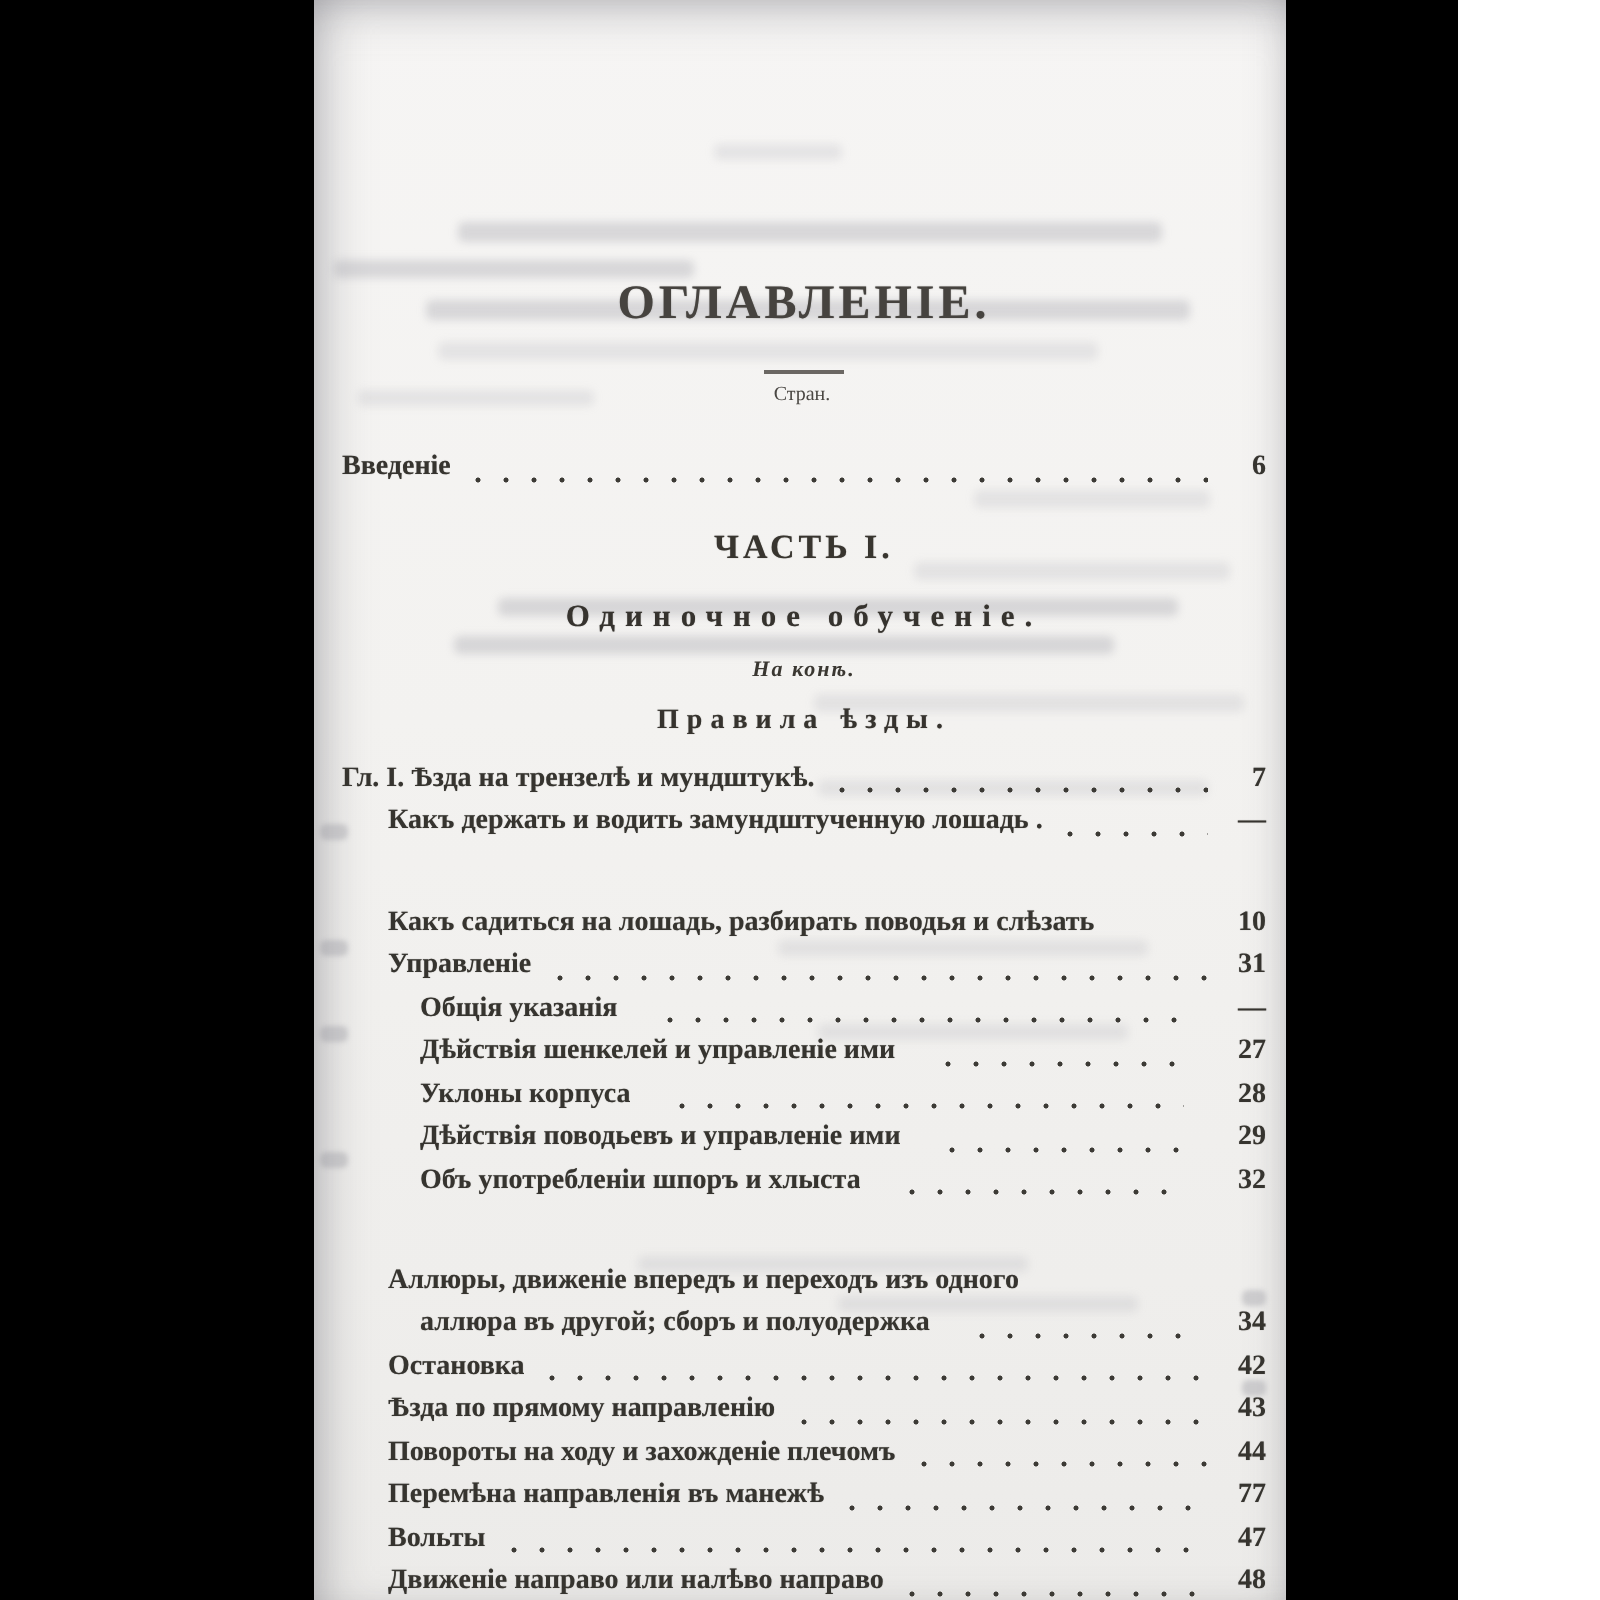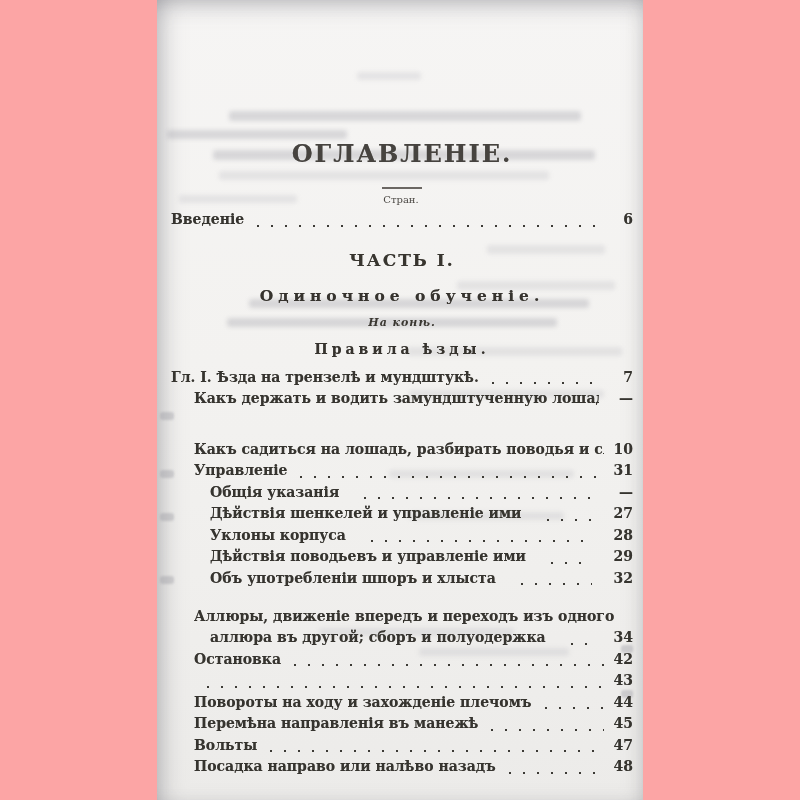--- a/index.html
+++ b/index.html
@@ -1,20 +1,20 @@
 <!DOCTYPE html>
 <html><head>
 <meta charset="utf-8">
 <style>
   html,body{margin:0;padding:0;}
   body{
     width:800px;height:800px;overflow:hidden;background:#ffffff;
     font-family:"DejaVu Serif", serif;
   }
-  .stage{position:relative;width:800px;height:800px;background:#fca5a5;}
+  .stage{position:relative;width:729px;height:800px;background:#000000;font-family:Liberation Serif, serif;}
   
   .scan{
     position:absolute;left:157px;top:0;width:486px;height:800px;
     background:linear-gradient(180deg,#f6f5f4 0%,#f3f2f0 45%,#efeeec 80%,#ecebe9 100%);
     box-shadow:
       inset 16px 0 26px -14px rgba(110,110,118,.50),
       inset -12px 0 22px -14px rgba(110,110,118,.38),
       inset 0 18px 26px -16px rgba(110,110,118,.42);
     color:#35332f;
   }
@@ -53,22 +53,22 @@
     flex:1;min-width:0;height:14px;margin:0 5px;
     background-image:radial-gradient(circle,#3c3a35 1.05px,rgba(0,0,0,0) 1.45px);
     background-size:14px 4px;background-repeat:repeat-x;
     background-position:left 2px bottom 3px;
   }
   .row .page{flex-shrink:0;min-width:24px;text-align:right;}
   .row.no-leader .dots{background-image:none;}
   .row.no-leader .page{min-width:0;margin-top:29px;}
   .indent-1{padding-left:23px;}
   .indent-2{padding-left:39px;gap:12px;}
-  .gap-before{margin-top:9px;}
-  .intro-row{margin-top:4px;}
+  .gap-before{margin-top:21px;}
+  .intro-row{margin-top:20px;}
   .part{
     margin:19px 0 16px 0;text-align:center;font-size:17px;font-weight:bold;
     letter-spacing:2px;color:#38352f;text-shadow:0 0 .5px rgba(56,53,47,.5);
   }
   .section{
     margin:12px 0 0 0;text-align:center;font-size:15.5px;font-weight:bold;
     letter-spacing:5px;color:#36332e;text-shadow:0 0 .5px rgba(54,51,46,.5);
   }
   .subsection{
     margin:11px 0 0 0;text-align:center;font-size:11px;font-weight:bold;
@@ -180,39 +180,40 @@
             <span class="label">аллюра въ другой; сборъ и полуодержка</span>
             <span class="dots"></span>
             <span class="page">34</span>
           </div>
           <div class="row indent-1">
             <span class="label">Остановка</span>
             <span class="dots"></span>
             <span class="page">42</span>
           </div>
           <div class="row indent-1">
+            <span class="label">Ѣзда по прямому направленію</span>
             <span class="dots"></span>
             <span class="page">43</span>
           </div>
           <div class="row indent-1">
             <span class="label">Повороты на ходу и захожденіе плечомъ</span>
             <span class="dots"></span>
             <span class="page">44</span>
           </div>
           <div class="row indent-1">
             <span class="label">Перемѣна направленія въ манежѣ</span>
             <span class="dots"></span>
-            <span class="page">45</span>
+            <span class="page">77</span>
           </div>
           <div class="row indent-1">
             <span class="label">Вольты</span>
             <span class="dots"></span>
             <span class="page">47</span>
           </div>
           <div class="row indent-1">
-            <span class="label">Посадка направо или налѣво назадъ</span>
+            <span class="label">Движеніе направо или налѣво направо</span>
             <span class="dots"></span>
             <span class="page">48</span>
           </div>
         </div>
     </div>
   </div>
 </div>
 
 </body></html>

